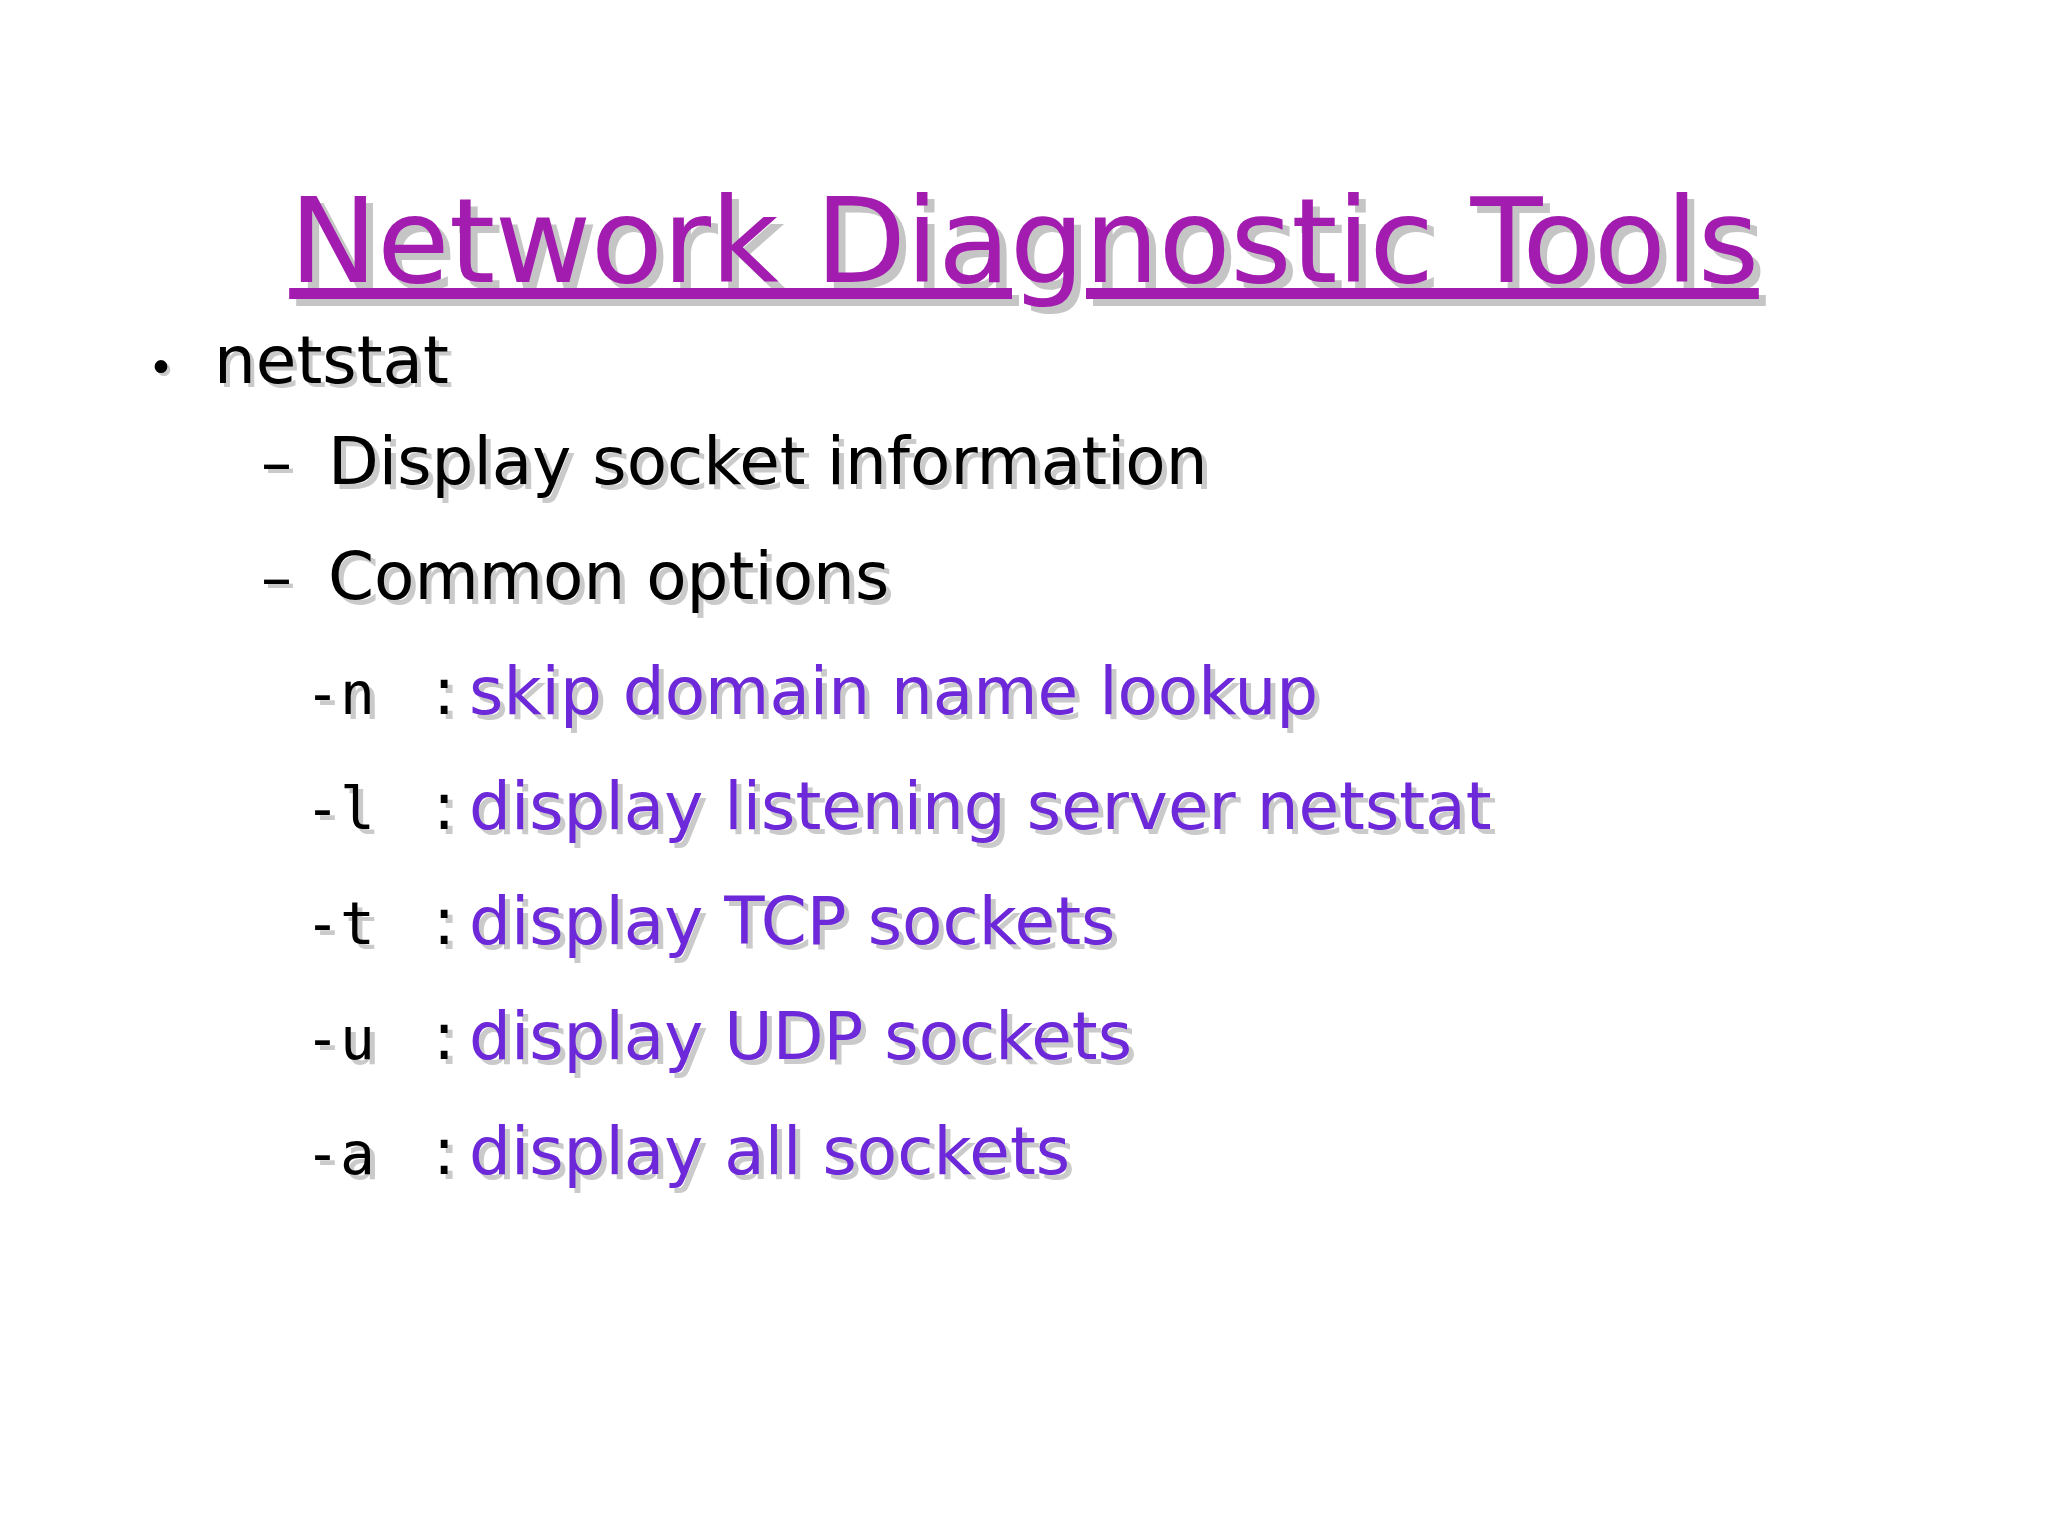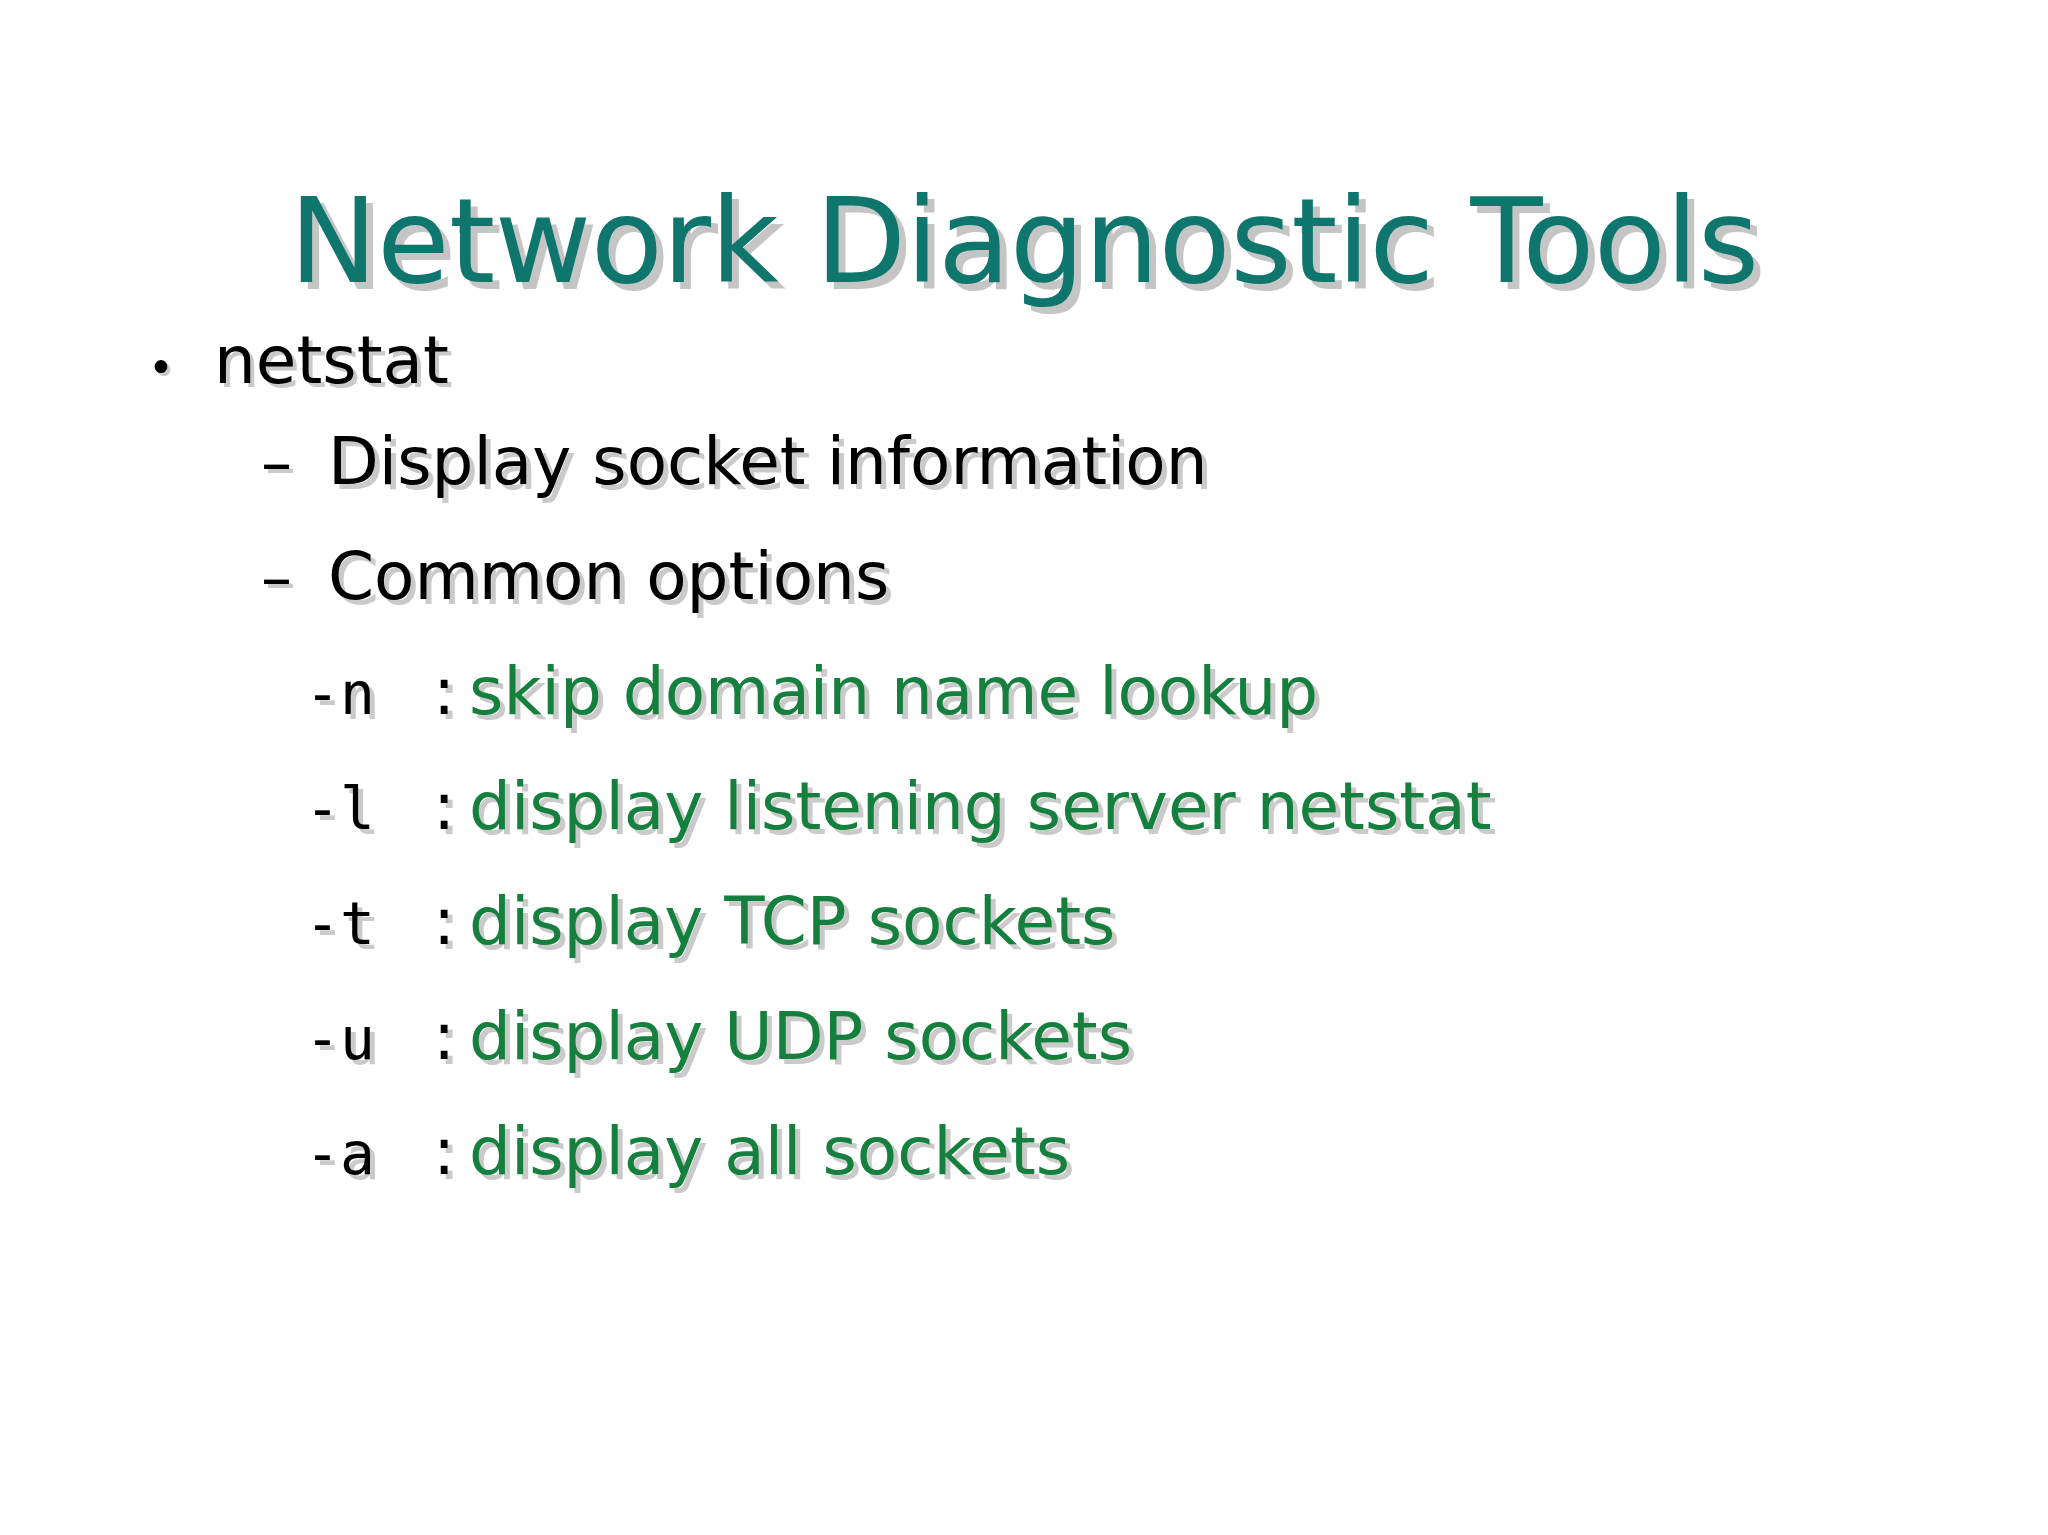--- a/index.html
+++ b/index.html
@@ -27,24 +27,25 @@
     width: 2048px;
     text-align: center;
   }
 
   #slide-title {
     display: inline-block;
     font-family: "DejaVu Sans", sans-serif;
     font-size: 118px;
     line-height: 1.12;
     font-weight: 400;
-    color: #0f766e;
+    color: #a21caf;
     letter-spacing: -0.5px;
     text-shadow: 7px 7px 0 rgba(150,150,150,0.55);
     white-space: nowrap;
+    text-decoration: underline;
   }
 
   
   #body-block {
     position: absolute;
     left: 0;
     top: 318px;
     width: 2048px;
   }
 
@@ -113,21 +114,21 @@
   .lvl3 .colon {
     display: inline-block;
     width: 36px;
     font-size: 66px;
     color: #000000;
     text-shadow: 5px 5px 0 rgba(150,150,150,0.5);
   }
   .lvl3 .desc {
     font-size: 66px;
     font-weight: 400;
-    color: #15803d;
+    color: #6d28d9;
     text-shadow: 5px 5px 0 rgba(150,150,150,0.5);
   }
 </style>
 </head>
 <body>
 
 <div id="slide">
 
   <div id="title-block">
     <h1 id="slide-title">Network Diagnostic Tools</h1>

